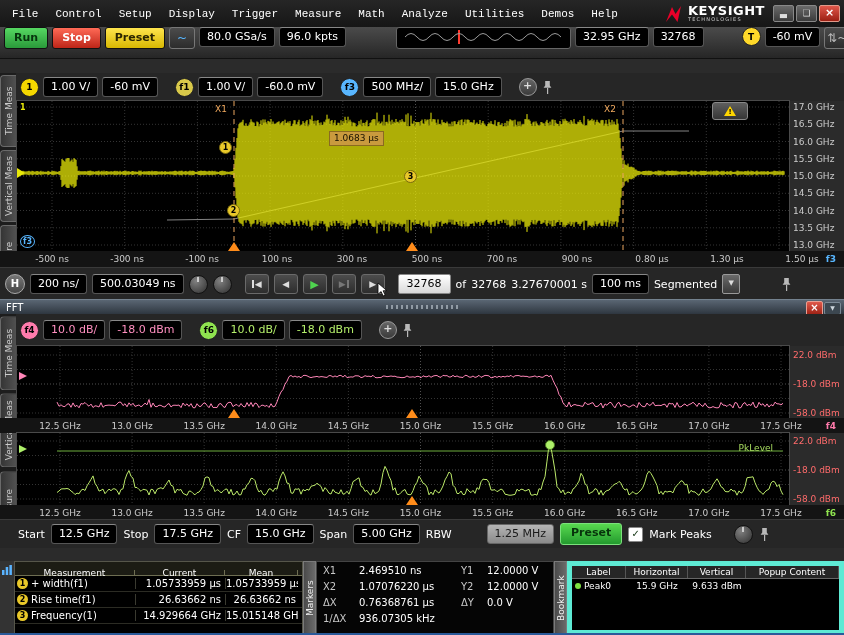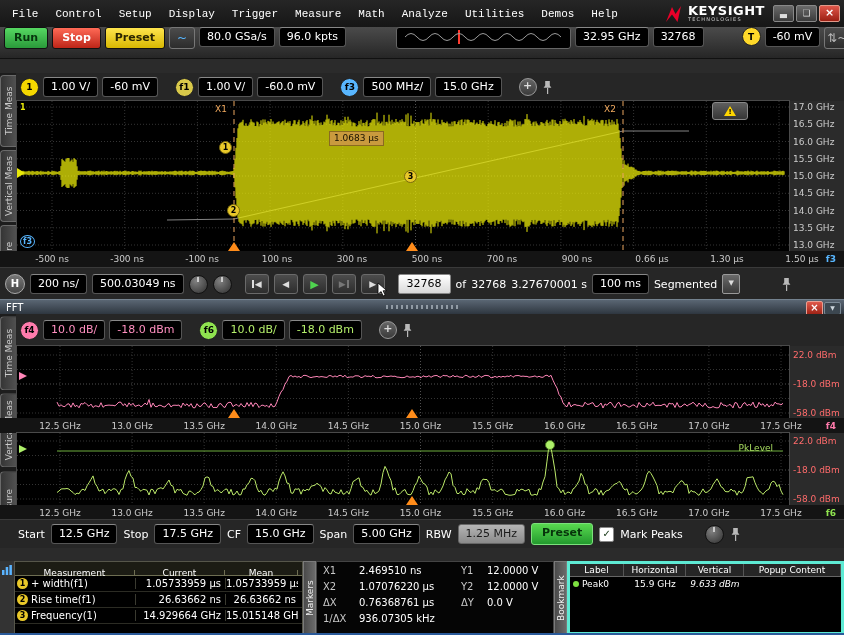--- a/index.html
+++ b/index.html
@@ -95,21 +95,21 @@
         color:#ddd;font-size:9px;display:flex;align-items:center;justify-content:center;gap:1px;}
   .pbtn .bar{width:2px;height:8px;background:currentColor;}
   .pbtn.play{color:#4fd34f;font-size:11px;}
   .pbtn.dim{color:#777;}
   .whitebox{background:linear-gradient(#fff,#d9d9d9);color:#000;border:1px solid #888;border-radius:2px;
             padding:0 8px;font-size:11px;height:18px;line-height:18px;}
   .ptext{font-size:11px;color:#fff;white-space:nowrap;}
   .drop{width:16px;height:18px;background:linear-gradient(#6a6a6a,#3a3a3a);border:1px solid #999;border-radius:2px;
         color:#ddd;font-size:7px;line-height:17px;text-align:center;}
   .graybox{background:linear-gradient(#b5b5b5,#8a8a8a);color:#1a1a1a;border:1px solid #666;border-radius:3px;
-           padding:0 7px;font-size:11px;line-height:17px;height:18px;}
+           padding:0 7px;font-size:11px;line-height:17px;height:18px;margin-left:29px;}
   .preset{background:linear-gradient(#58d94f,#239a2e);color:#07330c;border:1px solid #7ce07c;border-radius:3px;
           padding:0 10px;font-size:11px;font-weight:bold;line-height:18px;height:20px;}
   .cb{width:13px;height:13px;background:#fff;border:1px solid #888;color:#113311;font-weight:bold;font-size:10px;line-height:12px;text-align:center;border-radius:2px;}
   .lbl{font-size:11px;color:#fff;}
 
   
   .panels{top:561px;height:74px;background:#181818;}
   .pstrip{position:absolute;left:0;top:0;width:14px;height:74px;background:#333;}
   .rtable{position:absolute;left:14px;top:0;width:289px;height:74px;background:#000;border:1px solid #56564a;box-sizing:border-box;}
   .rhead{display:flex;height:13px;background:#1c1c14;border-bottom:1px solid #6e6e52;font-size:9px;color:#fff;}
@@ -117,26 +117,26 @@
   .rrow{display:flex;height:15px;align-items:center;font-size:10px;border-bottom:1px solid #2c2c24;color:#fff;}
   .rc1{width:120px;display:flex;align-items:center;gap:3px;padding-left:2px;box-sizing:border-box;overflow:hidden;white-space:nowrap;}
   .rc2{width:90px;text-align:right;padding-right:4px;box-sizing:border-box;border-left:1px solid #3a3a30;white-space:nowrap;overflow:hidden;}
   .rc3{width:73px;text-align:right;padding-right:2px;box-sizing:border-box;border-left:1px solid #3a3a30;white-space:nowrap;overflow:hidden;}
   .numcirc{width:11px;height:11px;border-radius:50%;background:#e9c829;color:#000;font-weight:bold;font-size:8px;line-height:11px;text-align:center;flex:0 0 auto;}
   .btab{position:absolute;top:0;width:13px;height:74px;background:linear-gradient(90deg,#6a6a6a,#4a4a4a);color:#eee;font-size:9px;
         display:flex;align-items:center;justify-content:center;writing-mode:vertical-rl;transform:rotate(180deg);border:1px solid #7a7a7a;box-sizing:border-box;}
   .mpanel{position:absolute;left:316px;top:0;width:238px;height:74px;background:#050505;border:1px solid #444;box-sizing:border-box;
           display:grid;grid-template-columns:36px 102px 26px 64px;grid-auto-rows:16px;font-size:10px;padding:3px 0 0 6px;color:#fff;}
   .ml{color:#c8c8c8;} .mv{white-space:nowrap;overflow:hidden;}
-  .btable{position:absolute;left:567px;top:0;right:0;height:74px;background:#000;border:3px solid #5eead4;box-sizing:border-box;}
+  .btable{position:absolute;left:567px;top:0;right:0;height:74px;background:#000;border:5px solid #5eead4;box-sizing:border-box;}
   .bhead{display:flex;height:12px;background:#262626;border-bottom:1px solid #666;font-size:9px;color:#fff;}
   .bhead span{border-right:1px solid #555;display:flex;align-items:center;justify-content:center;box-sizing:border-box;}
   .brow{display:flex;height:14px;align-items:center;font-size:9px;color:#fff;}
   .bc1{width:54px;display:flex;align-items:center;gap:3px;padding-left:3px;box-sizing:border-box;}
-  .bc2{width:62px;text-align:center;} .bc3{width:58px;text-align:center;font-style:italic;} .bc4{flex:1;}
+  .bc2{width:62px;text-align:center;} .bc3{width:58px;text-align:center;} .bc4{flex:1;}
   .dot{width:6px;height:6px;border-radius:50%;background:#7de040;}
 
   .cursor{position:absolute;left:377px;top:282px;z-index:60;}
 </style>
 </head>
 <body>
 
 <div id="screen">
 
   <div class="abs menubar">
@@ -300,21 +300,21 @@
         <div class="tick">
           <span>500 ns</span>
         </div>
         <div class="tick">
           <span>700 ns</span>
         </div>
         <div class="tick">
           <span>900 ns</span>
         </div>
         <div class="tick">
-          <span>0.66 μs</span>
+          <span>0.80 μs</span>
         </div>
         <div class="tick">
           <span>1.30 μs</span>
         </div>
         <div class="tick">
           <span>1.50 μs</span>
         </div>
       </div>
     <span class="fnlab" style="color:#58b6ff;">f3</span>
   </div>

